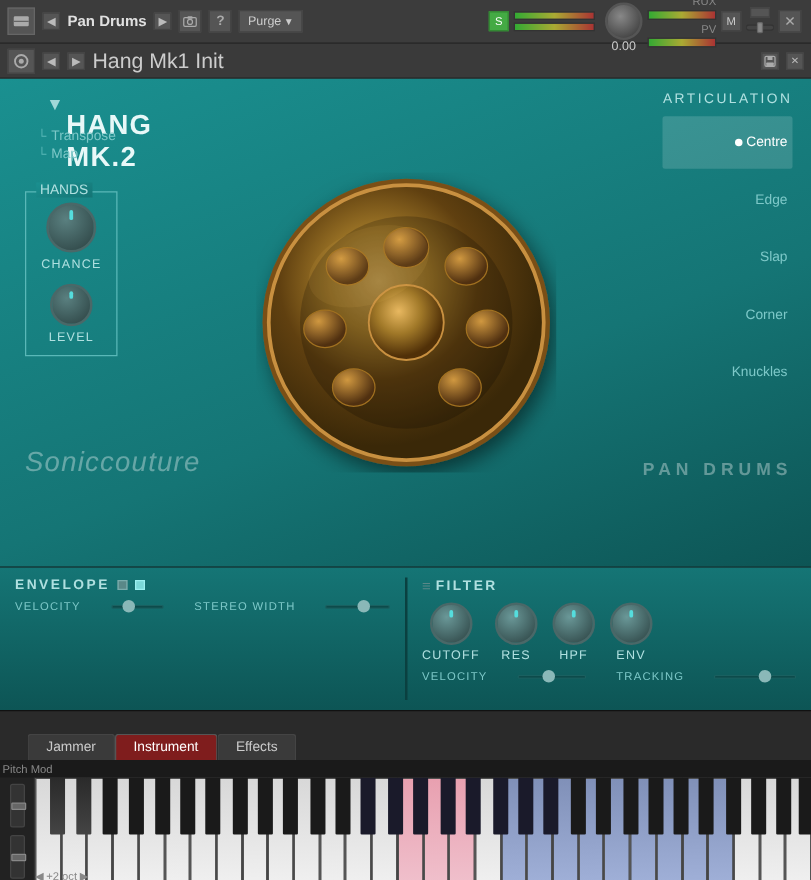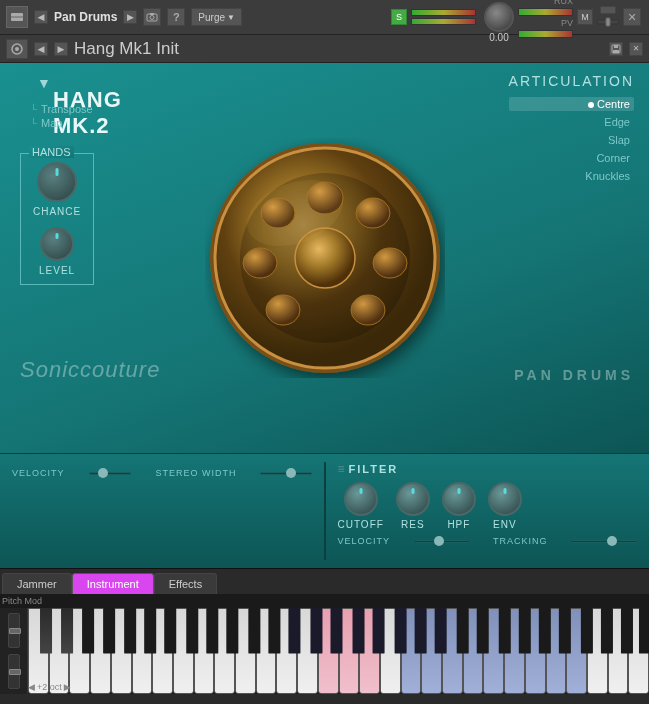--- a/index.html
+++ b/index.html
@@ -181,30 +181,30 @@
 
     
     .articulation-panel {
       position: absolute;
       top: 10px;
       right: 15px;
       text-align: right;
     }
     .articulation-title {
       color: #b0e0e0;
-      font-size: 14px;
+      font-size: 11px;
       letter-spacing: 2px;
       margin-bottom: 8px;
     }
     .articulation-item {
       color: #7dc8c8;
       font-size: 11px;
       margin-bottom: 4px;
       cursor: pointer;
-      padding: 1px 4px;
+      padding: 15px 4px;
     }
     .articulation-item.active {
       color: #fff;
       background: rgba(255,255,255,0.15);
       border-radius: 2px;
     }
     .articulation-indicator {
       display: inline-block;
       width: 6px;
       height: 6px;
@@ -388,38 +388,38 @@
       width: 10px;
       height: 10px;
       background: #8ab8b8;
       border-radius: 50%;
       cursor: pointer;
     }
 
     
     .tabs-section {
       background: #2a2a2a;
-      height: 26px;
+      height: 40px;
       display: flex;
       align-items: flex-end;
-      padding: 0 2px;
+      padding: 0 22px;
       border-top: 1px solid #111;
     }
     .tab {
       background: #3a3a3a;
       border: 1px solid #444;
       border-bottom: none;
       color: #ccc;
       font-size: 11px;
       padding: 4px 14px;
       cursor: pointer;
       border-radius: 3px 3px 0 0;
     }
     .tab.active {
-      background: #d946ef;
+      background: #7f1d1d;
       color: #fff;
       border-color: #555;
     }
 
     
     .keyboard-section {
       background: #1a1a1a;
       height: 100px;
       position: relative;
       display: flex;
@@ -689,20 +689,25 @@
   </div>
 
   <div class="branding">Soniccouture</div>
   <div class="product-name">PAN DRUMS</div>
 
 </div>
 
 <div class="lower-section">
 
   <div class="envelope-section">
+    <div class="section-header">
+      <div class="section-title">ENVELOPE</div>
+      <div class="section-indicator"></div>
+      <div class="section-indicator" style="background:#7ad8d8;border-color:#9af0f0;"></div>
+    </div>
     <div class="slider-row">
       <div class="slider-label">VELOCITY</div>
       <div class="slider-track">
         <div class="slider-thumb" style="left:20%;"></div>
       </div>
       <div class="slider-label">STEREO WIDTH</div>
       <div class="slider-track" style="flex:1.2;">
         <div class="slider-thumb" style="left:50%;"></div>
       </div>
     </div>

